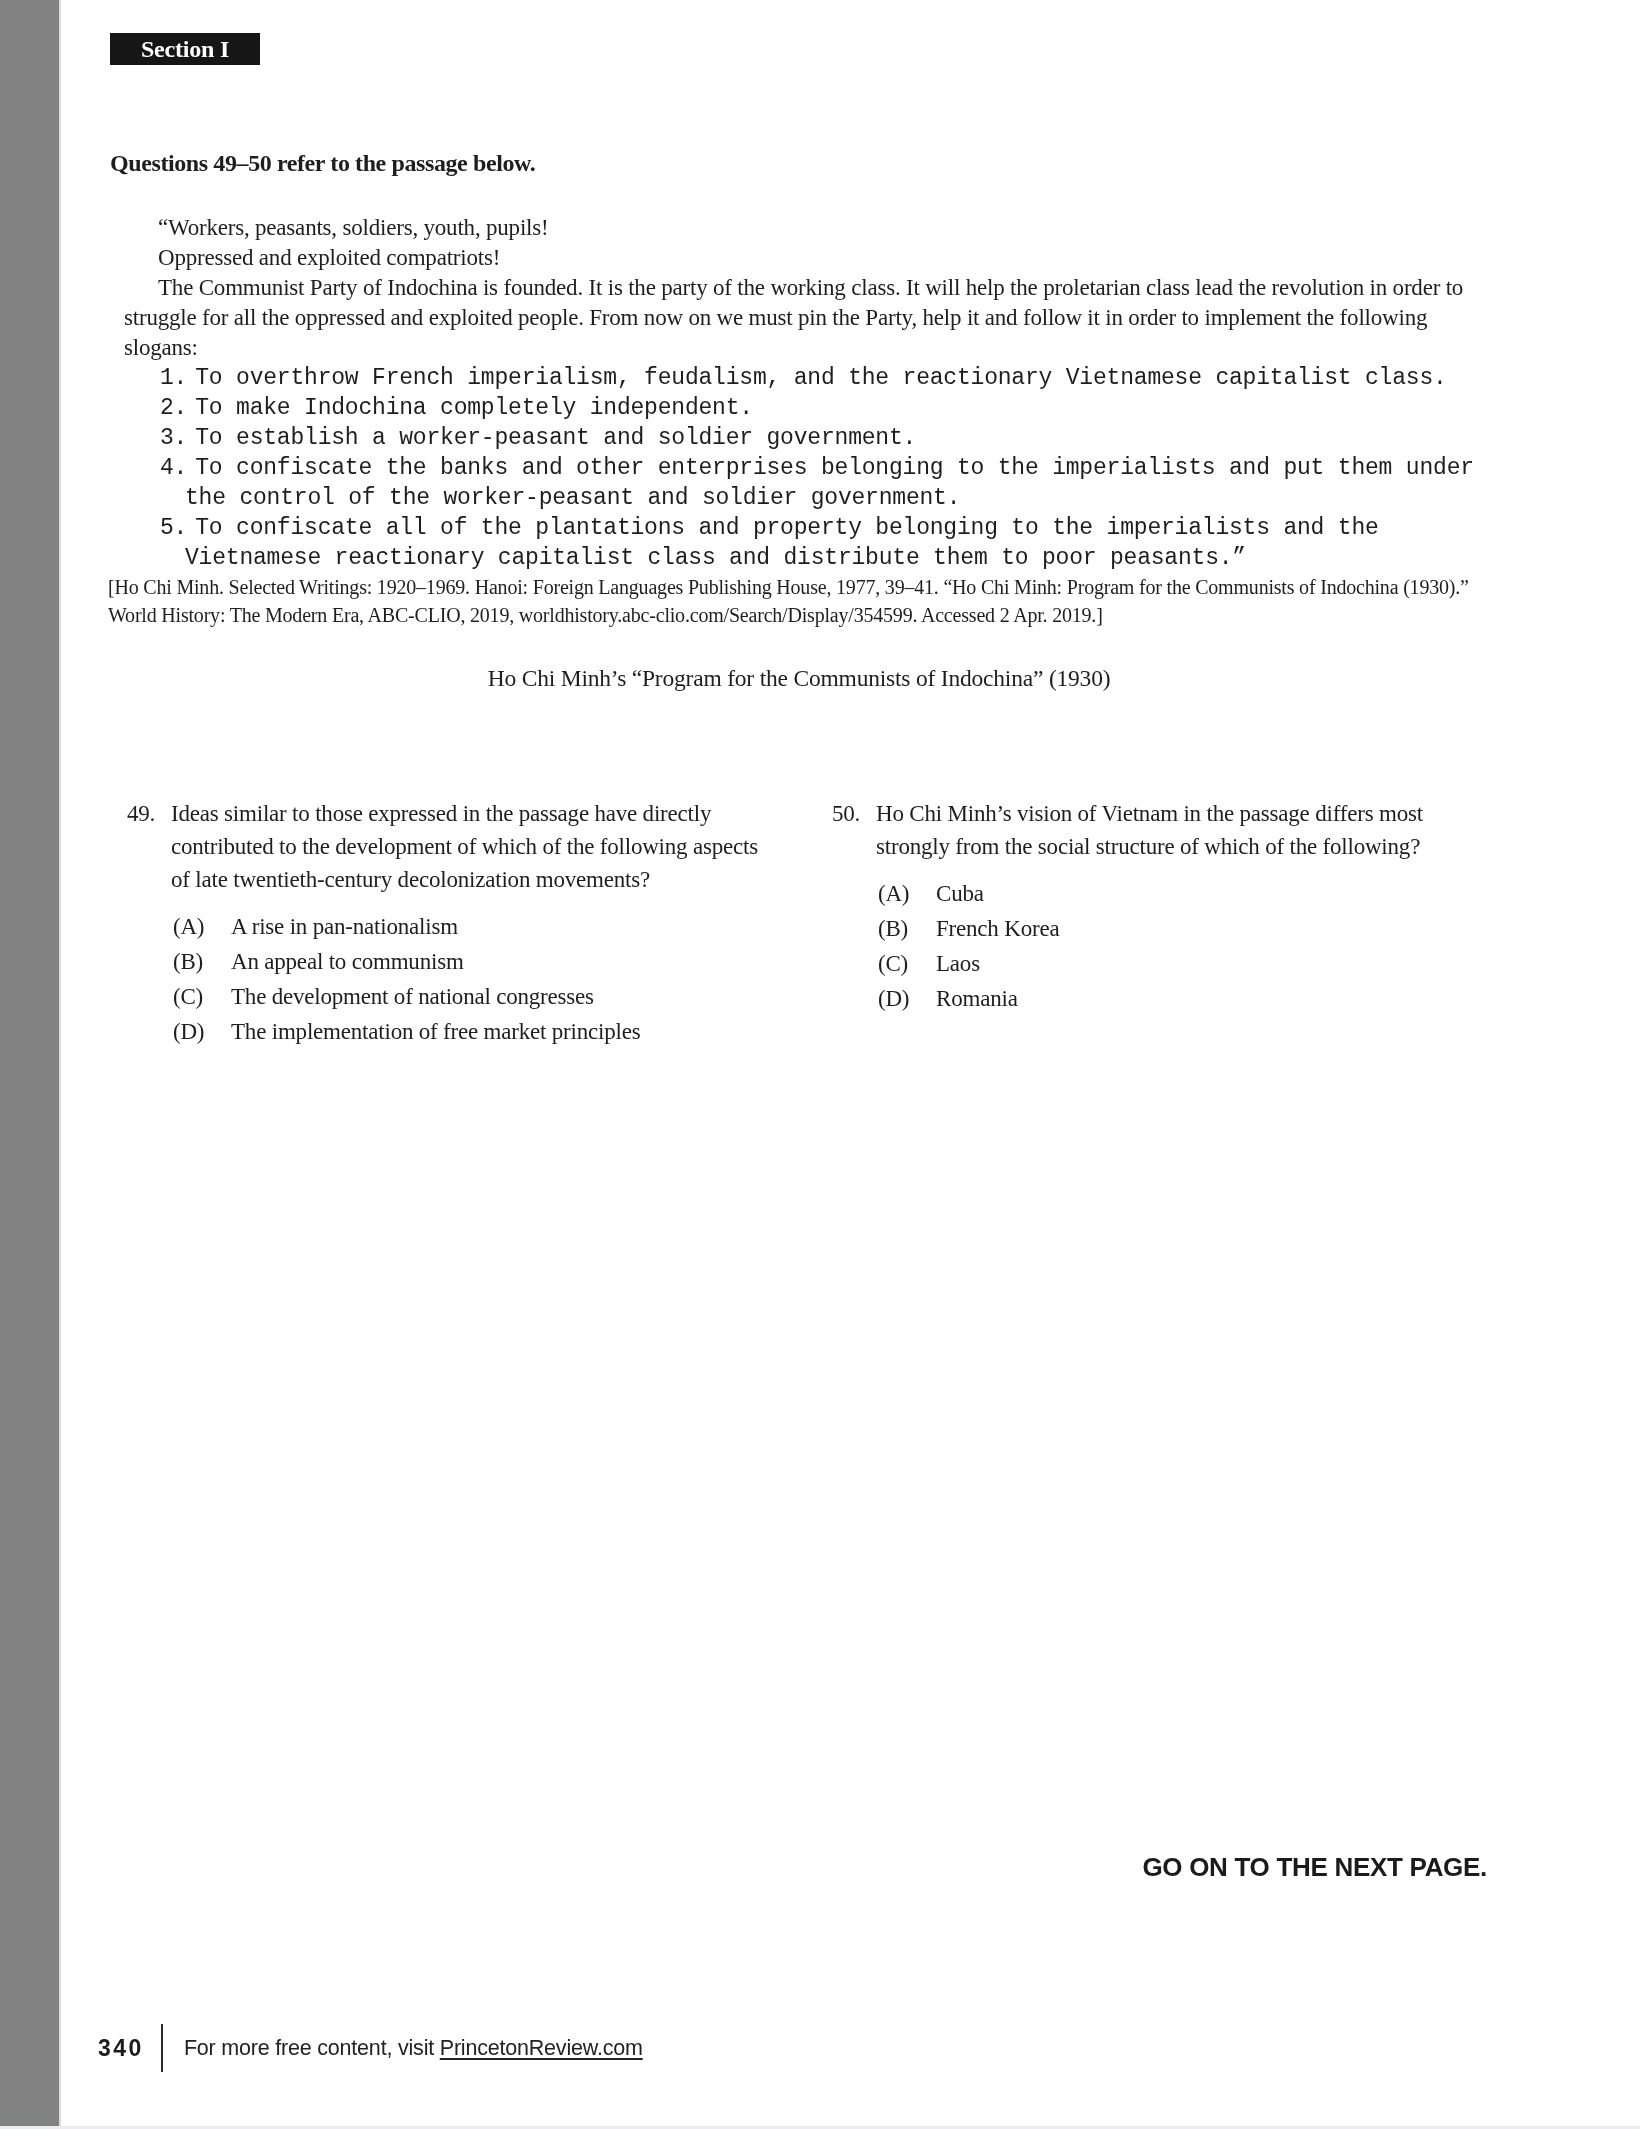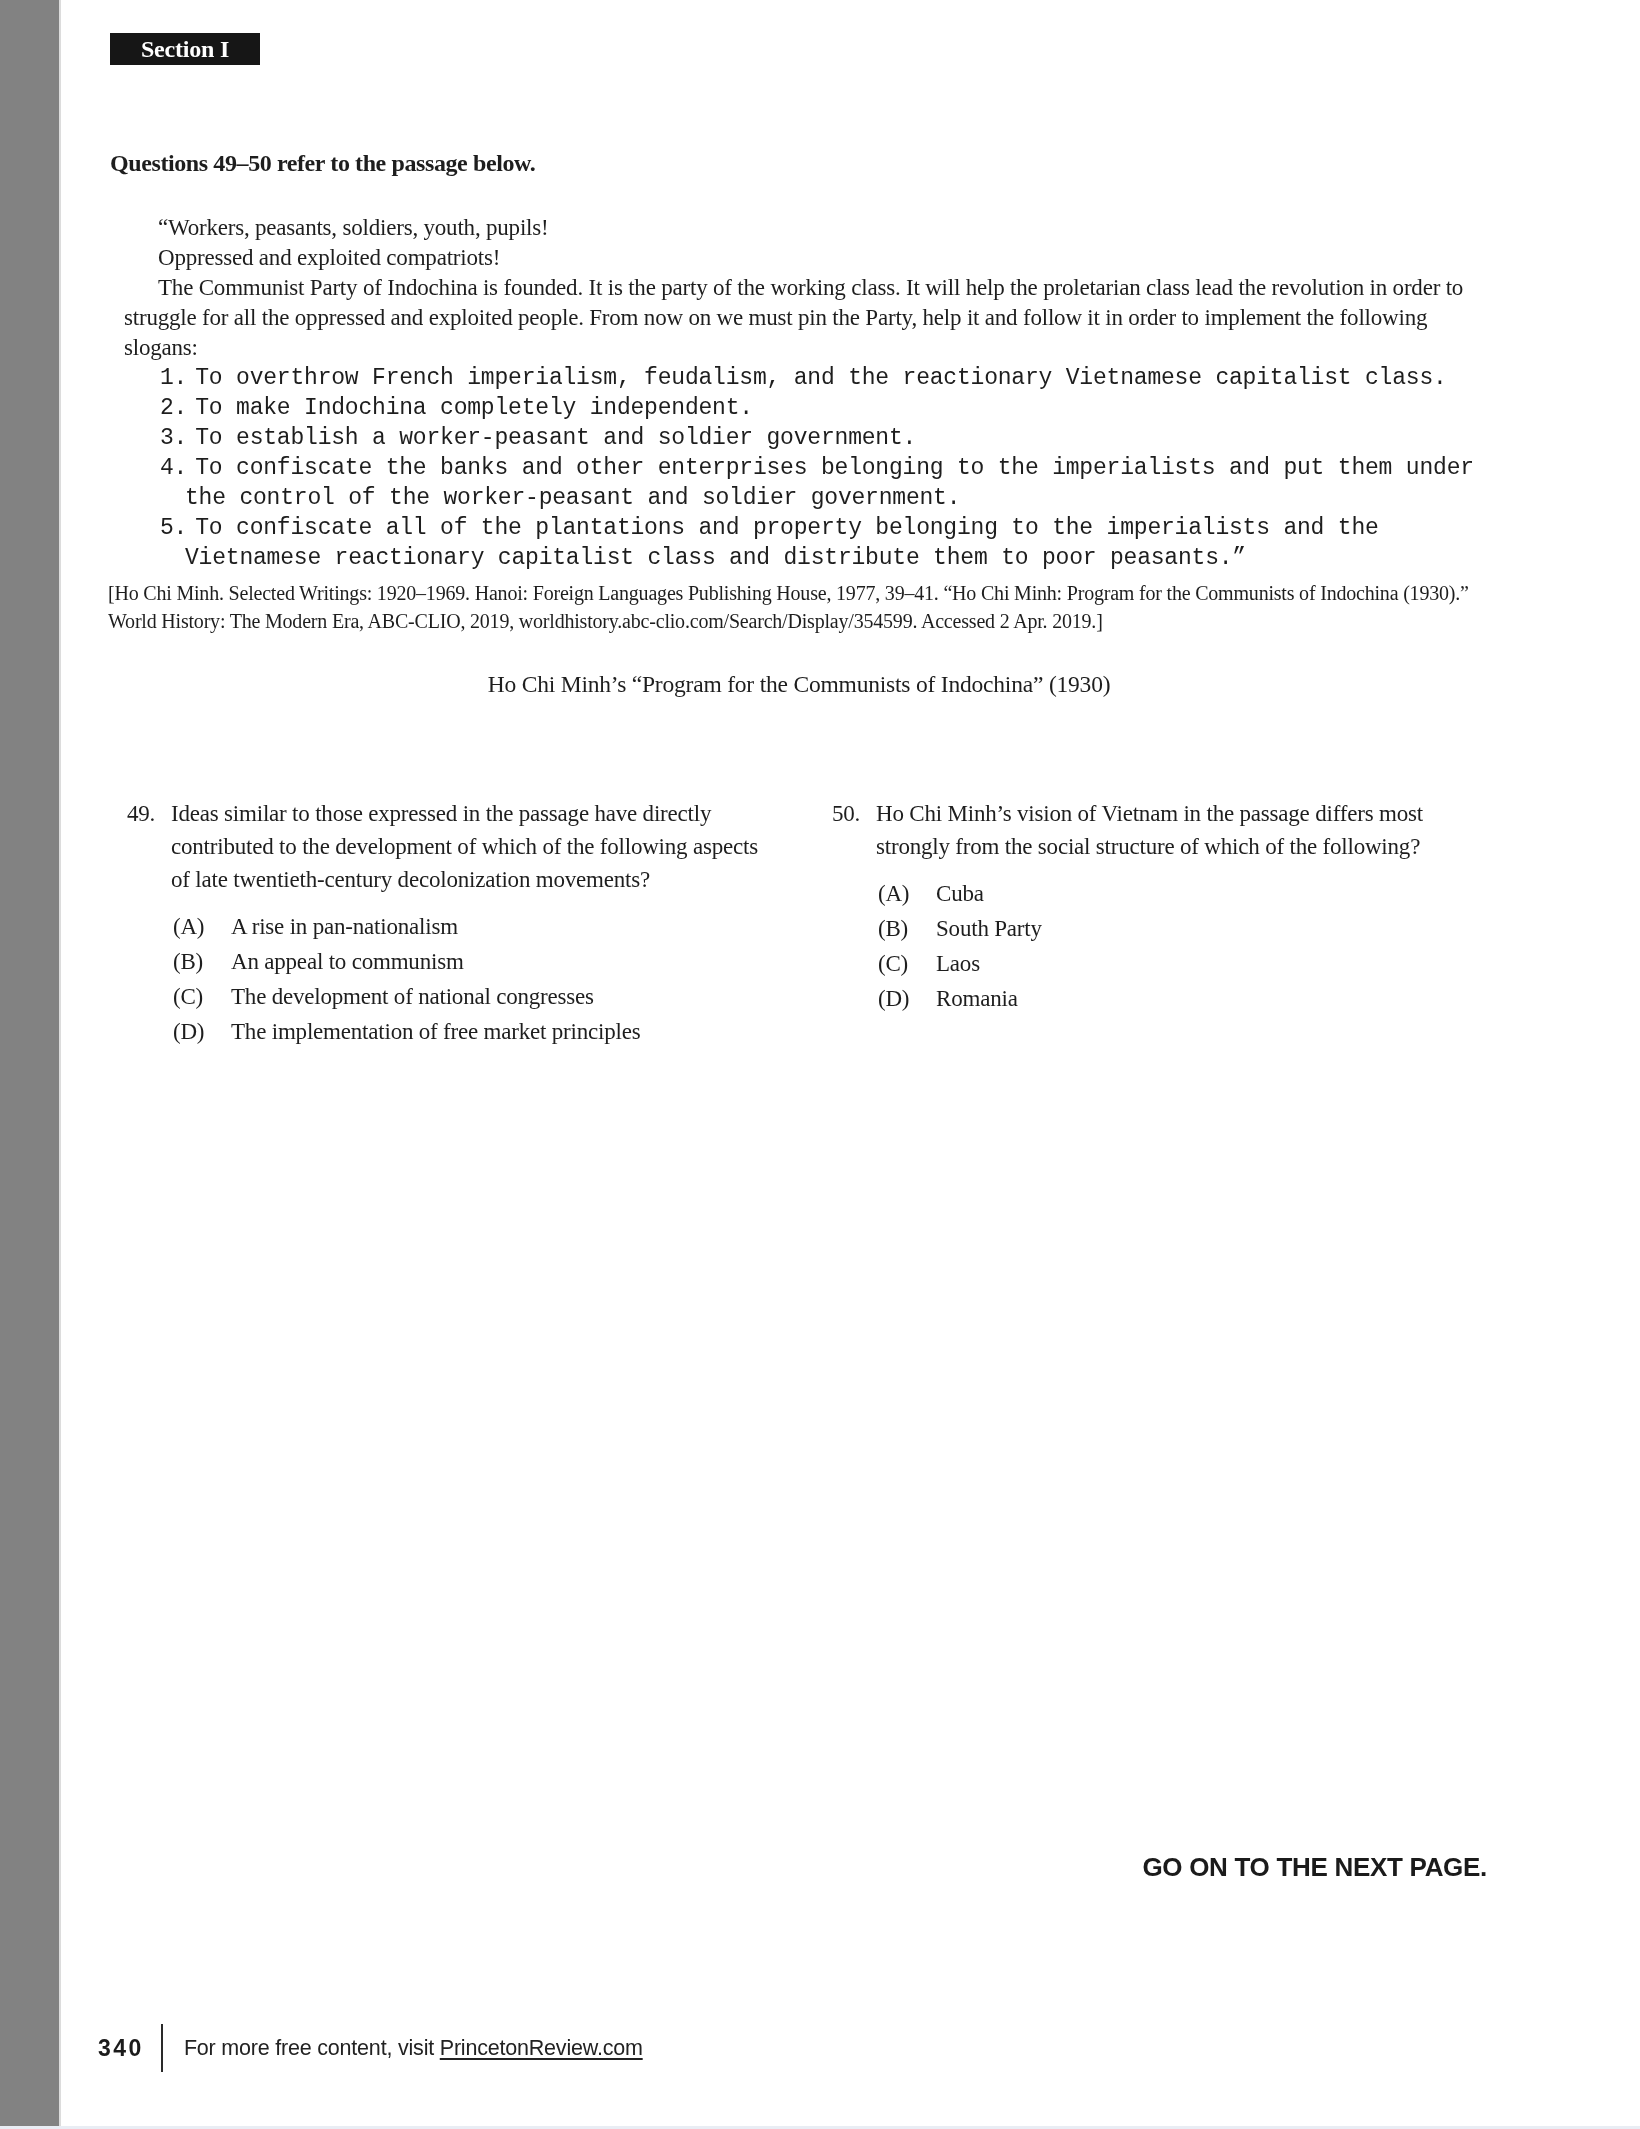--- a/index.html
+++ b/index.html
@@ -61,21 +61,21 @@
     text-indent: 34px;
   }
   .slogan {
     margin-left: 52px;
     padding-left: 25px;
     text-indent: -25px;
     font-family: Liberation Mono, monospace;
   }
   .slogan .s-num { margin-right: 8px; }
   .citation {
-    margin-top: 6px;
+    margin-top: 0;
     font-size: 20px;
     line-height: 28px;
     letter-spacing: -0.2px;
   }
   .attribution {
     margin-top: 34px;
     text-align: center;
     font-size: 23.5px;
     letter-spacing: -0.2px;
   }
@@ -207,21 +207,21 @@
       <span class="q-num">50.</span>
       <span class="q-stem">Ho Chi Minh’s vision of Vietnam in the passage differs most strongly from the social structure of which of the following?</span>
     </div>
     <div class="opts">
       <div class="opt">
         <span class="opt-label">(A)</span>
         <span class="opt-text">Cuba</span>
       </div>
       <div class="opt">
         <span class="opt-label">(B)</span>
-        <span class="opt-text">South Party</span>
+        <span class="opt-text">French Korea</span>
       </div>
       <div class="opt">
         <span class="opt-label">(C)</span>
         <span class="opt-text">Laos</span>
       </div>
       <div class="opt">
         <span class="opt-label">(D)</span>
         <span class="opt-text">Romania</span>
       </div>
     </div>

